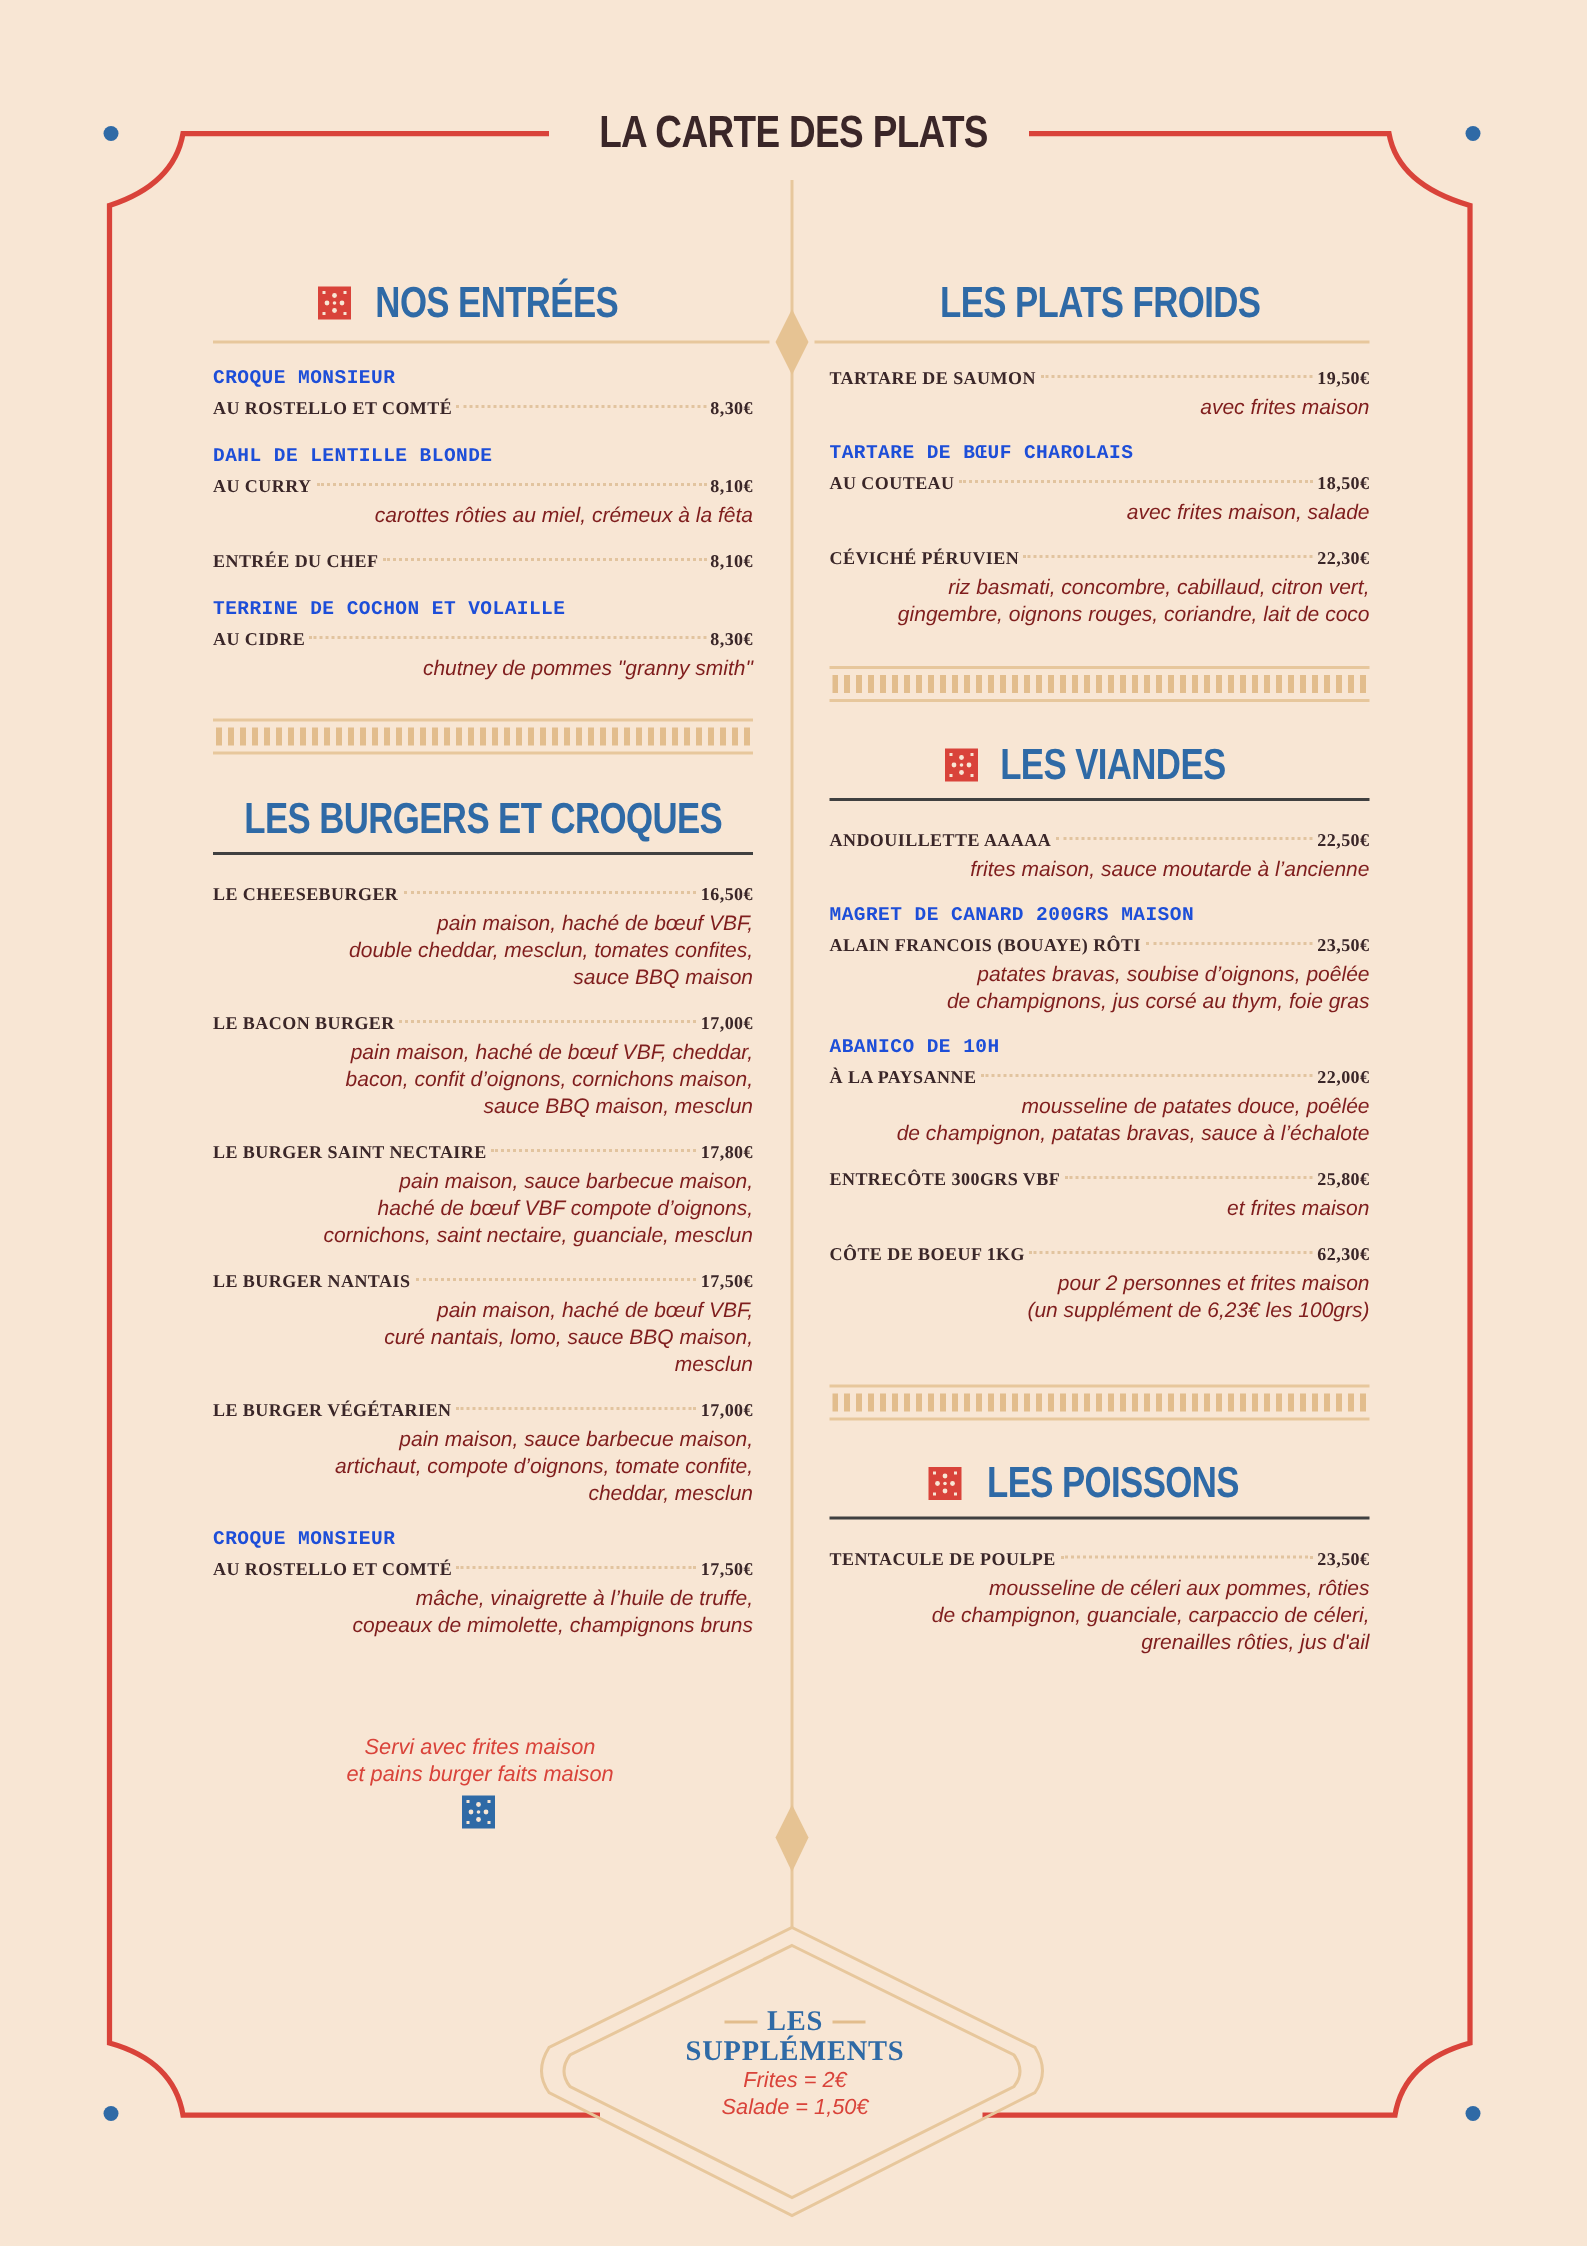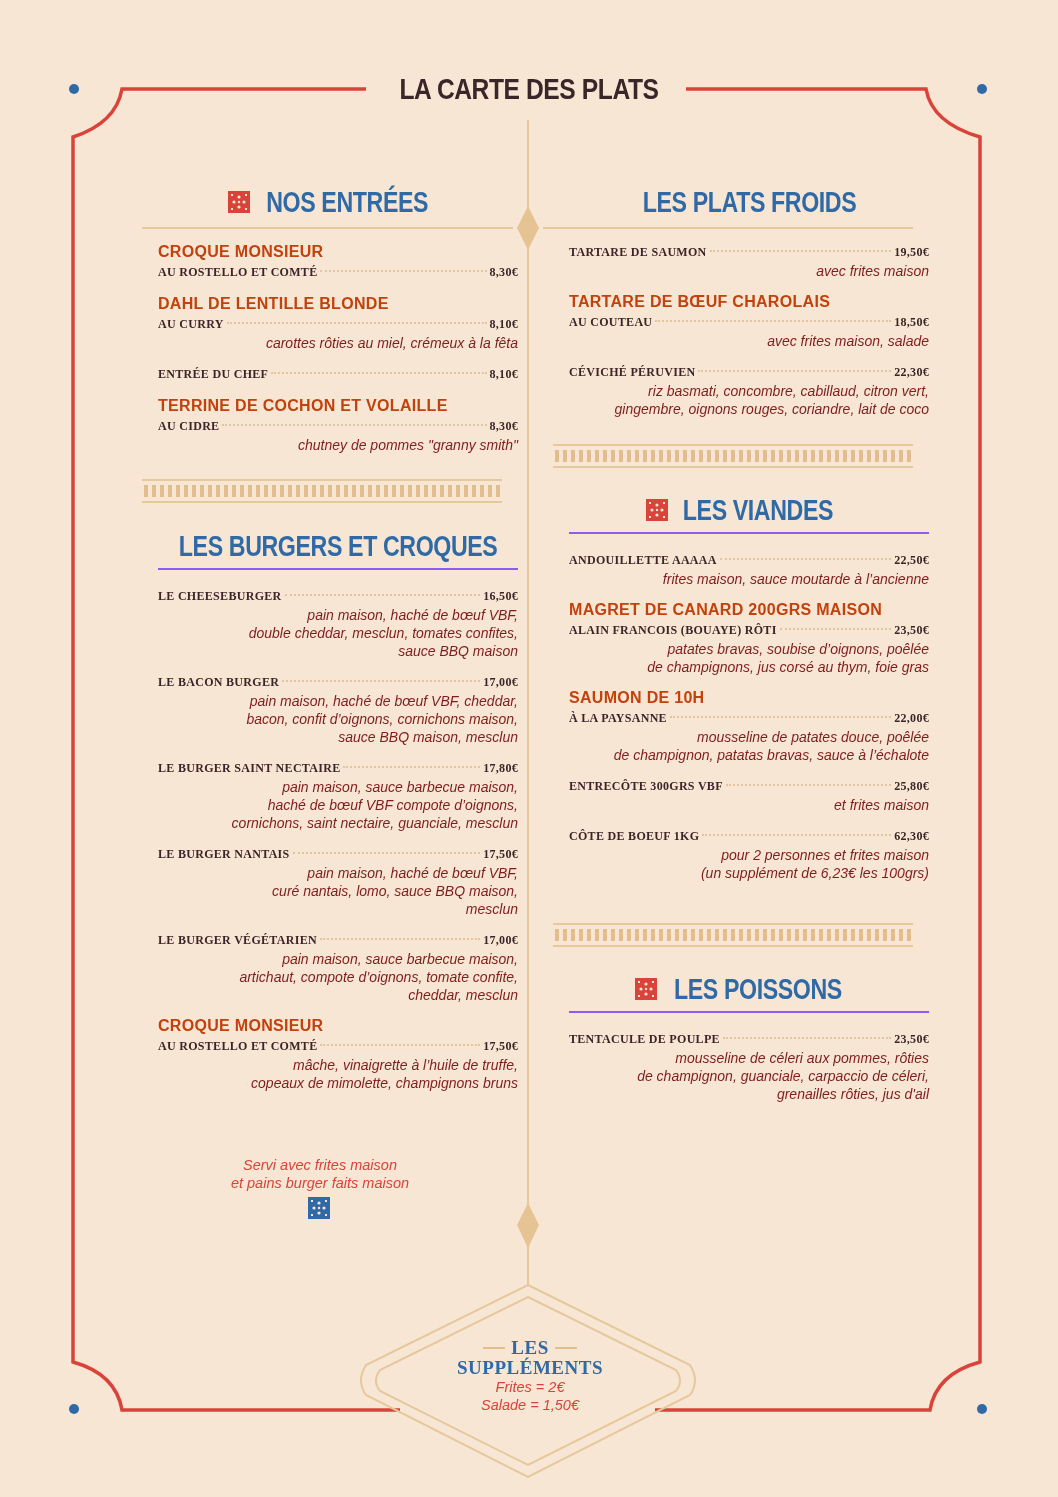--- a/index.html
+++ b/index.html
@@ -11,44 +11,44 @@
   .frame-svg { position: absolute; left: 0; top: 0; width: 1058px; height: 1497px; }
   .page-title {
     position: absolute; top: 72px; left: 0; width: 1058px; text-align: center;
     font-family: "Liberation Sans", sans-serif; font-weight: 700;
     font-size: 30px; color: #3a2628; letter-spacing: -0.5px;
     transform: scaleX(0.82); transform-origin: center;
   }
   .col { position: absolute; width: 360px; }
   .col-left { left: 142px; }
   .col-right { left: 553px; }
-  .section { position: absolute; left: 16px; width: 360px; }
+  .section { position: absolute; left: 0; width: 360px; }
   .sec-head {
     display: flex; justify-content: center; align-items: center; gap: 10px;
-    height: 44px; border-bottom: 2px solid #8b5cf6; margin-bottom: 10px;
+    height: 44px; border-bottom: 2px solid #404040; margin-bottom: 10px;
   }
   .sec-title {
     color: #2f6aa6; font-weight: 700; font-size: 29px; letter-spacing: -0.5px;
     display: inline-block; transform: scaleX(0.8); transform-origin: center;
     white-space: nowrap;
   }
   .tile {
     width: 22px; height: 22px; background: #d9433a; position: relative; flex: 0 0 22px;
     margin-right: -14px;
   }
   .tile.blue { background: #2f6aa6; }
   .tile svg { position: absolute; left: 2px; top: 2px; }
   .item { margin-bottom: 12px; }
   .name-line {
     display: flex; align-items: baseline; font-family: "Liberation Serif", serif;
     font-weight: 700; font-size: 12px; color: #3a2628; line-height: 20px;
     letter-spacing: 0.3px;
   }
-  .name-first { font-family: Liberation Sans, sans-serif; font-weight: 700; font-size: 16px;
-    color: #c2410c; line-height: 20px; letter-spacing: 0.3px; }
+  .name-first { font-family: Liberation Mono, monospace; font-weight: 700; font-size: 13px;
+    color: #1d4ed8; line-height: 20px; letter-spacing: 0.3px; }
   .dots { flex: 1; border-bottom: 2px dotted #e2c49f; margin: 0 3px; transform: translateY(-4px); }
   .price { white-space: nowrap; }
   .desc {
     font-style: italic; color: #7f1d1d; font-size: 14px; line-height: 18px;
     font-family: "Liberation Sans", sans-serif;
     text-align: right;
   }
   .band { position: absolute; left: 0; width: 360px; height: 24px; }
   .band .l1, .band .l2 { position: absolute; left: 0; right: 0; height: 2px; background: #e7c79c; }
   .band .l1 { top: 0; } .band .l2 { bottom: 0; }
@@ -326,21 +326,21 @@
         <div class="name-first">MAGRET DE CANARD 200GRS MAISON</div>
         <div class="name-line">
             <span>ALAIN FRANCOIS (BOUAYE) RÔTI</span>
             <span class="dots"></span>
             <span class="price">23,50€</span>
           </div>
         <div class="desc">patates bravas, soubise d’oignons, poêlée</div>
         <div class="desc">de champignons, jus corsé au thym, foie gras</div>
       </div>
       <div class="item">
-        <div class="name-first">SAUMON DE 10H</div>
+        <div class="name-first">ABANICO DE 10H</div>
         <div class="name-line">
             <span>À LA PAYSANNE</span>
             <span class="dots"></span>
             <span class="price">22,00€</span>
           </div>
         <div class="desc">mousseline de patates douce, poêlée</div>
         <div class="desc">de champignon, patatas bravas, sauce à l’échalote</div>
       </div>
       <div class="item">
         <div class="name-line">

